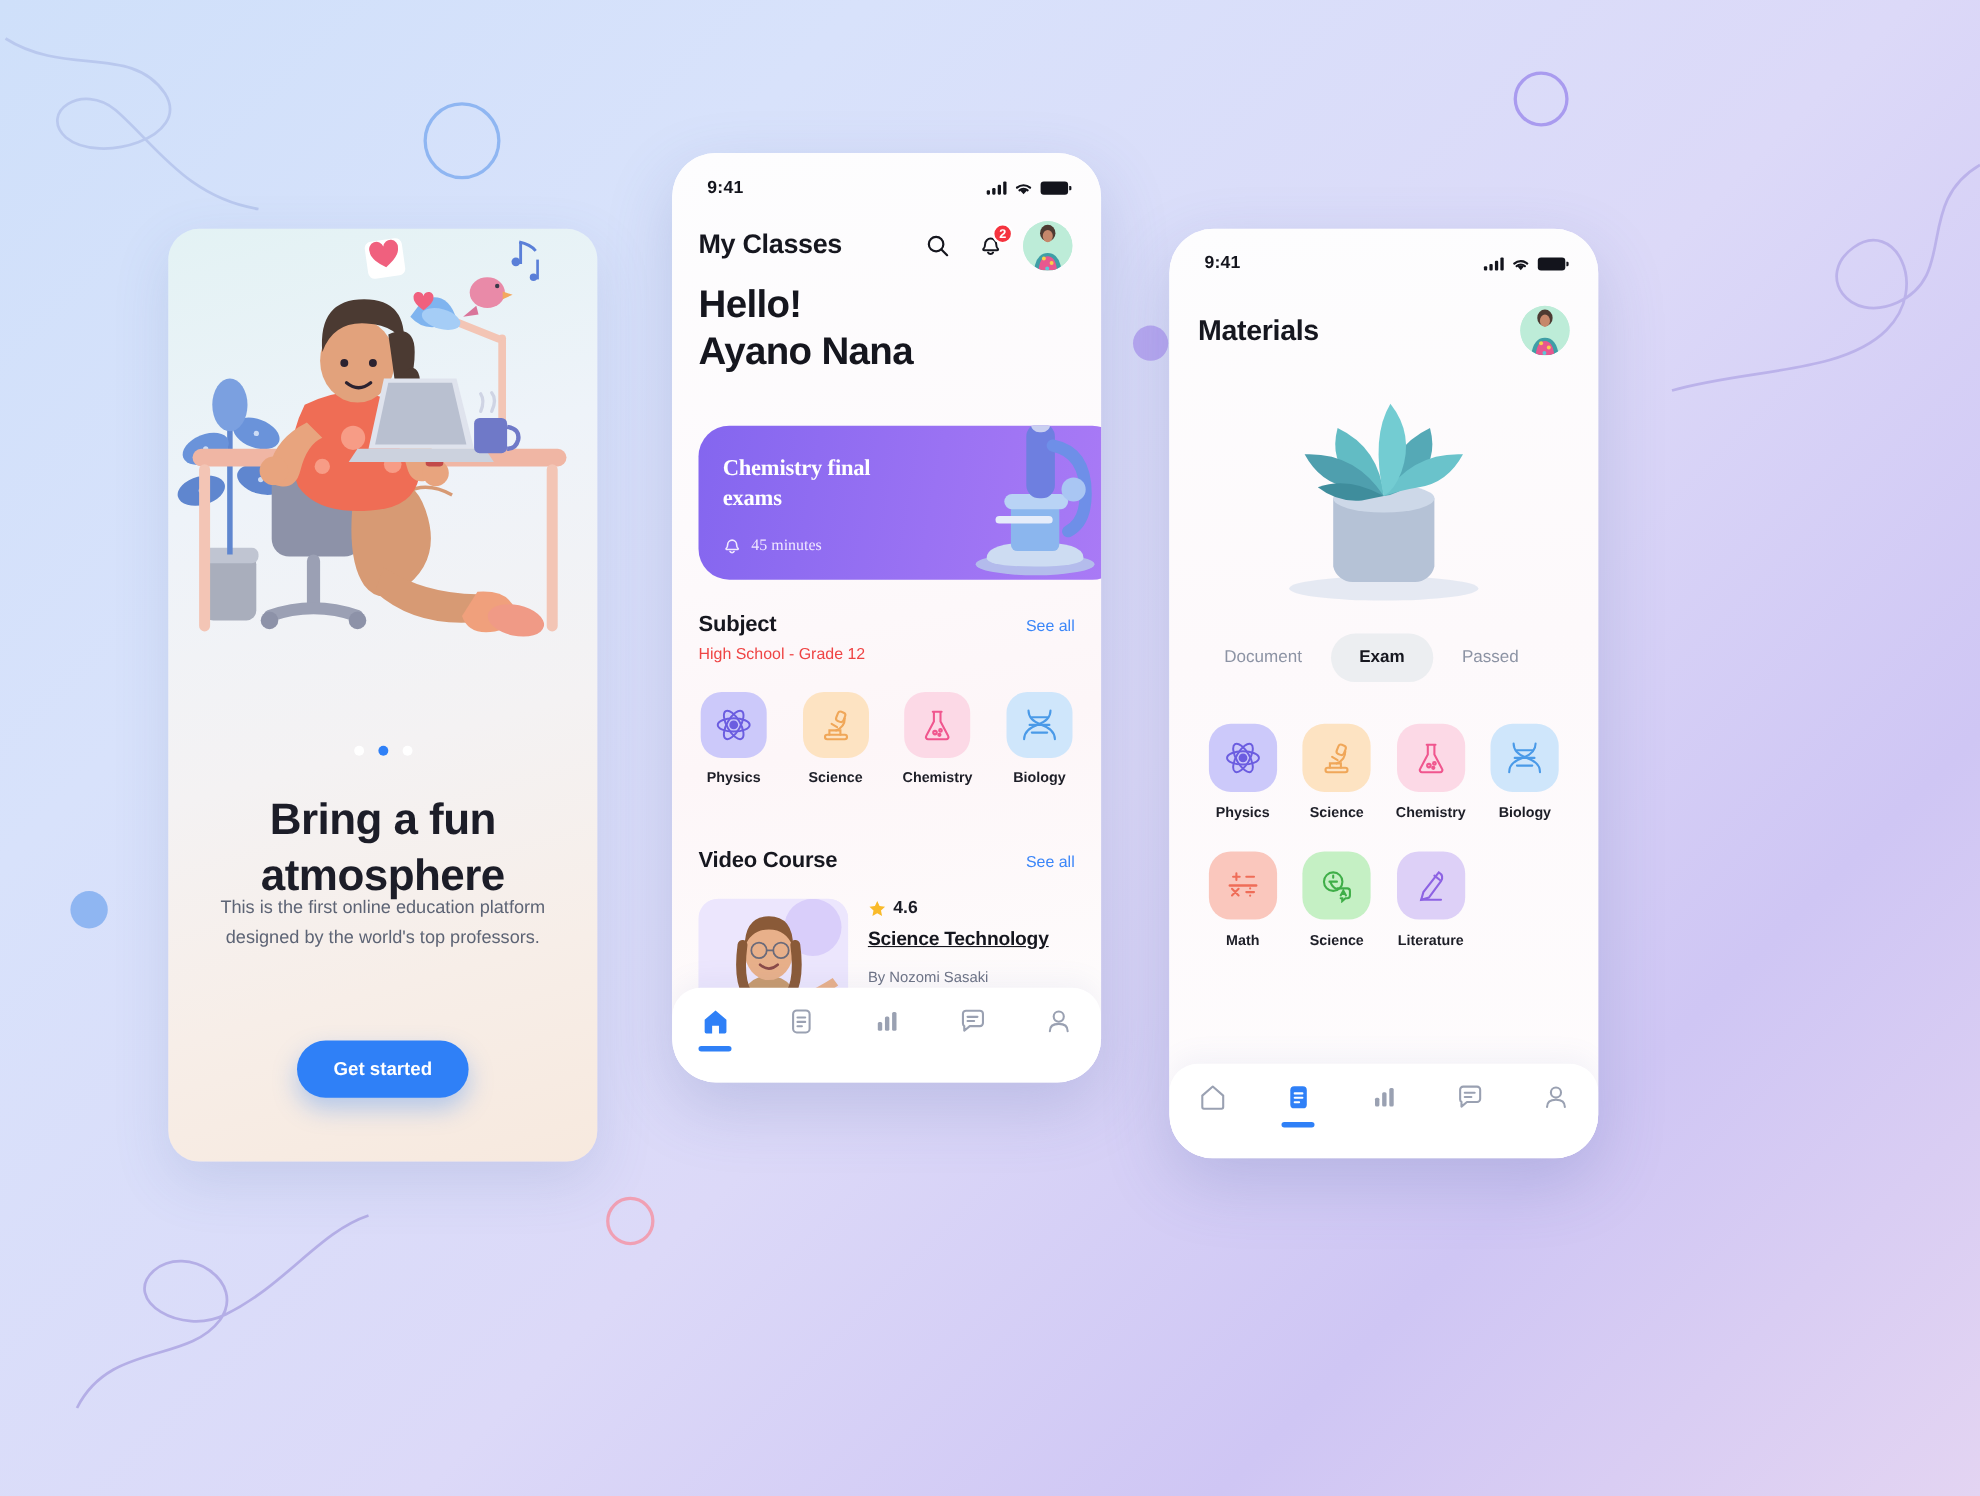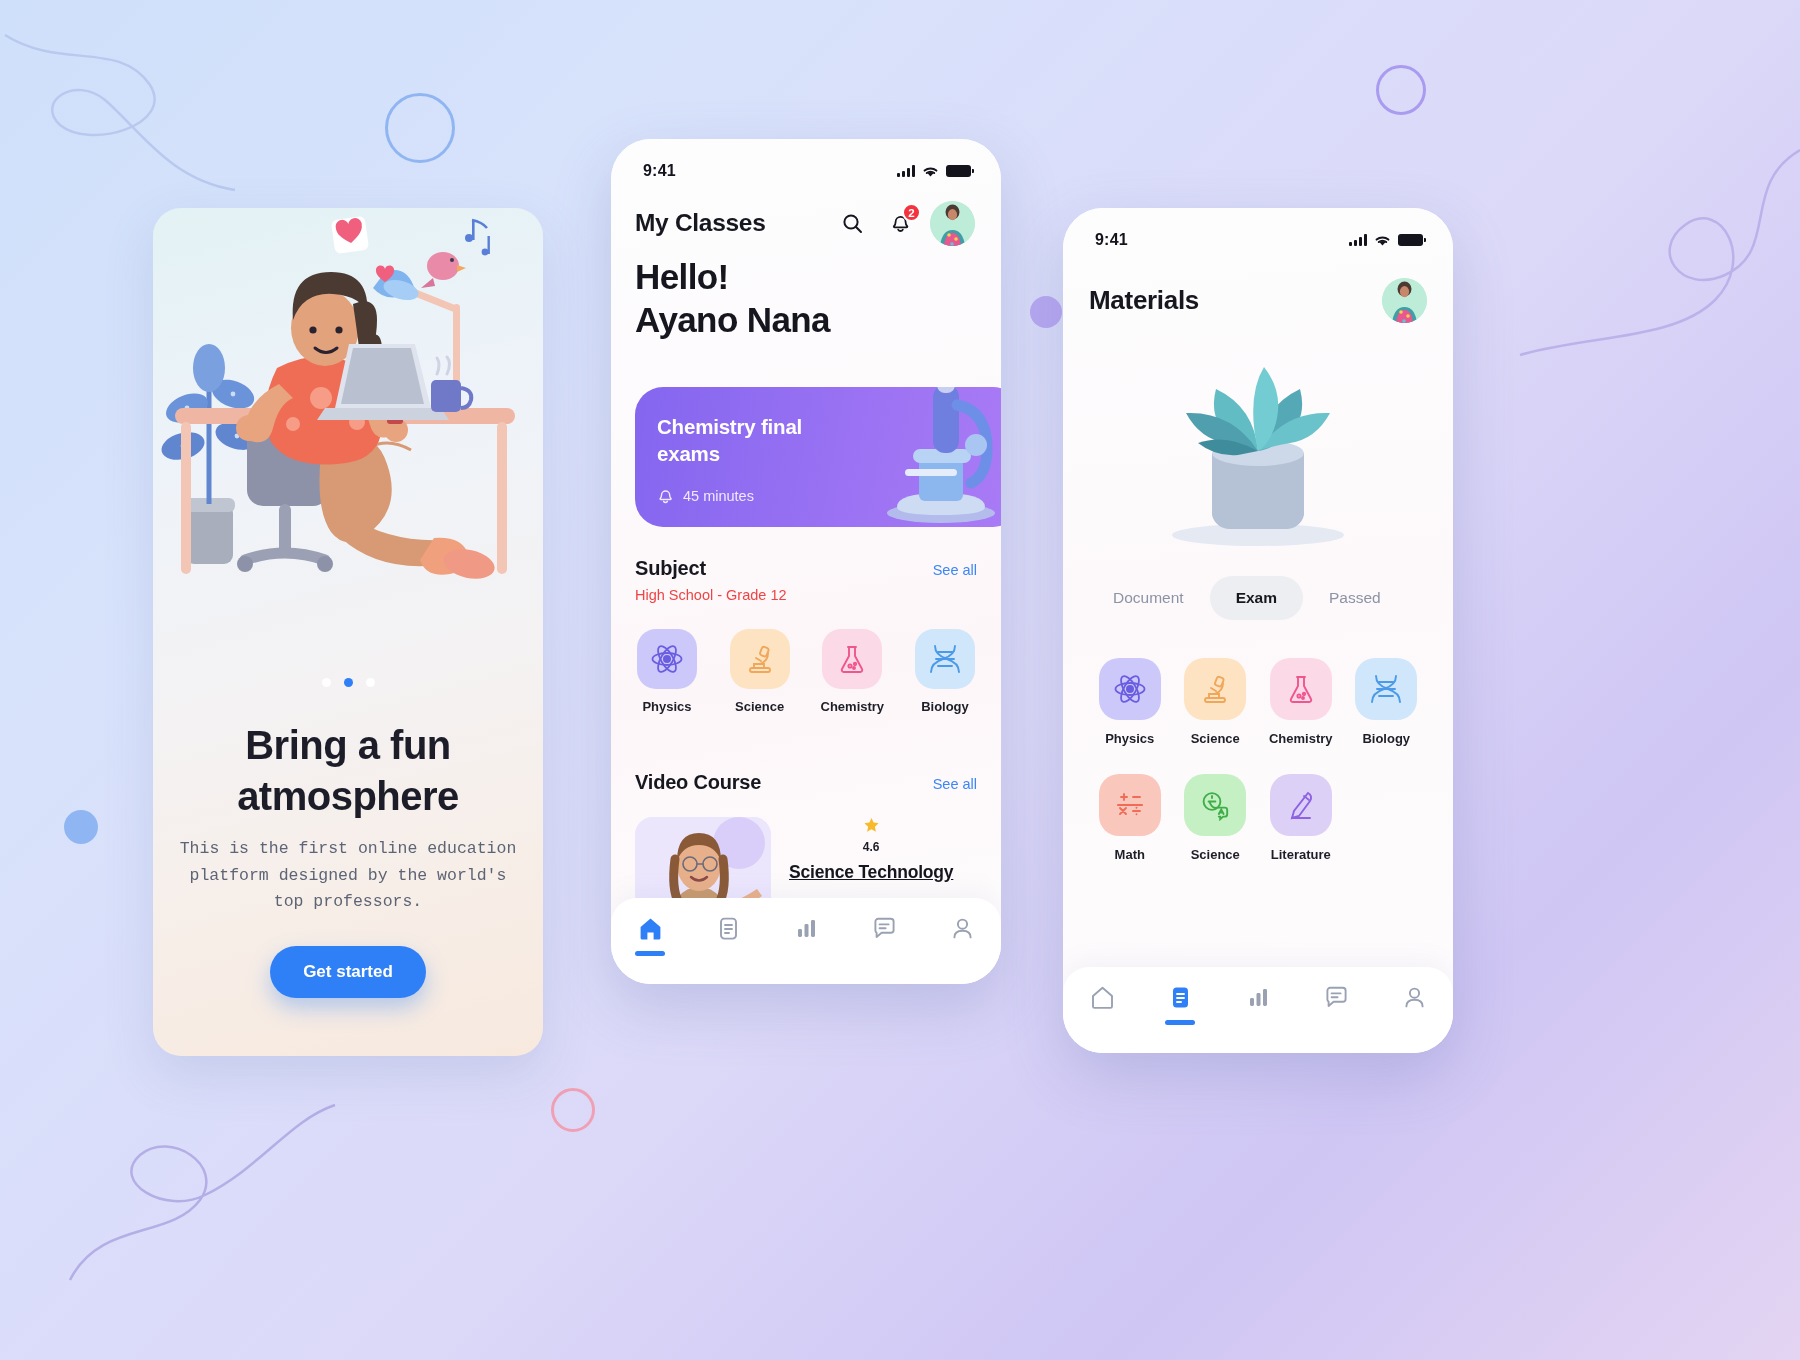--- a/index.html
+++ b/index.html
@@ -23,22 +23,22 @@
   }
   .illus { position: absolute; left: 0; top: 0; width: 390px; height: 440px; }
   .dots { position: absolute; left: 0; top: 470px; width: 390px; display: flex; justify-content: center; gap: 13px; }
   .dot { width: 9px; height: 9px; border-radius: 50%; background: #ffffff; }
   .dot.active { background: #2f80f7; }
   .onboard-title {
     position: absolute; left: 28px; top: 512px; width: 334px; text-align: center;
     font-size: 40px; font-weight: 700; color: #1c1d28; line-height: 1.27; letter-spacing: -.5px;
   }
   .onboard-desc {
-    position: absolute; left: 26px; top: 628px; width: 338px; text-align: center;
-    font-size: 16.5px; color: #5d6475; line-height: 1.62; font-family: Liberation Mono, monospace;
+    position: absolute; left: 26px; top: 604px; width: 338px; text-align: center;
+    font-size: 16.5px; color: #5d6475; line-height: 1.62;
   }
   .cta {
     position: absolute; left: 117px; top: 738px; width: 156px; height: 52px;
     border: none; border-radius: 26px; background: #2f80f7; color: #fff;
     font-family: inherit; font-size: 17px; font-weight: 600; cursor: pointer;
     box-shadow: 0 10px 22px rgba(47,128,247,.34);
   }
 
   
   .phone {
@@ -81,21 +81,21 @@
     display: flex; align-items: center; justify-content: center; border: 2px solid #fff; padding: 0 3px; }
   .avatar { width: 45px; height: 45px; border-radius: 50%; overflow: hidden; margin-left: 13px;
     background: #bdecd8; cursor: pointer; position: relative; flex: none; }
 
   .greet { position: absolute; left: 24px; top: 116px; font-size: 35px; font-weight: 700;
     color: #15161e; line-height: 1.23; letter-spacing: -.6px; }
 
   
   .banner { position: absolute; left: 24px; top: 248px; width: 386px; height: 140px; border-radius: 28px;
     background: linear-gradient(100deg, #8466ef 0%, #9a72f3 55%, #ab7bf6 100%);
-    overflow: hidden; cursor: pointer; }
+    overflow: hidden; cursor: pointer; font-family: Liberation Serif, serif; }
   .banner-shadow { position: absolute; left: 38px; top: 374px; width: 316px; height: 26px; border-radius: 18px;
     background: linear-gradient(100deg, #c8a7f3, #dcb7f7); filter: blur(1px); z-index: -1; }
   .banner-title { position: absolute; left: 22px; top: 26px; width: 190px; font-size: 20.5px; font-weight: 700;
     color: #fff; line-height: 1.33; letter-spacing: -.2px; }
   .banner-meta { position: absolute; left: 22px; top: 100px; display: flex; align-items: center; gap: 9px;
     font-size: 14.5px; color: #f1e8ff; }
 
   .sect { position: absolute; left: 24px; width: 342px; display: flex; align-items: baseline; }
   .sect-title { font-size: 20px; font-weight: 700; color: #16171f; flex: 1; letter-spacing: -.2px; }
   .see-all { font-size: 14.5px; color: #3b86f8; cursor: pointer; font-weight: 500; }
@@ -103,21 +103,21 @@
 
   .subject-row { position: absolute; left: 24px; width: 342px; display: flex; justify-content: space-between; }
   .subject { width: 64px; display: flex; flex-direction: column; align-items: center; gap: 10px; cursor: pointer; }
   .tile { width: 60px; height: 60px; border-radius: 19px; display: flex; align-items: center; justify-content: center; }
   .subject-label { font-size: 13px; font-weight: 600; color: #1d1e27; }
 
   
   .course { position: absolute; left: 24px; width: 342px; display: flex; gap: 18px; cursor: pointer; }
   .course-thumb { width: 136px; height: 110px; border-radius: 18px; overflow: hidden; position: relative;
     background: linear-gradient(150deg, #efeaff 0%, #e7e0fb 100%); flex: none; }
-  .rating { display: flex; align-items: center; gap: 6px; font-size: 12px; font-weight: 700; color: #1b1c25; flex-direction: column; }
+  .rating { display: flex; align-items: center; gap: 6px; font-size: 16px; font-weight: 700; color: #1b1c25; }
   .course-title { font-size: 17.5px; font-weight: 700; color: #15161e; margin-top: 8px; letter-spacing: -.2px; text-decoration: underline; }
   .course-by { font-size: 13.5px; color: #6d7385; margin-top: 17px; }
   .live { display: inline-block; margin-top: 9px; padding: 5px 13px; border-radius: 13px;
     background: #f4505d; color: #fff; font-size: 13px; font-weight: 600; }
 
   
   .navbar { position: absolute; left: 0; right: 0; bottom: 0; height: 86px; background: #fff;
     border-radius: 26px 26px 0 0; display: flex; align-items: flex-start; padding-top: 18px;
     box-shadow: 0 -8px 22px rgba(110,125,180,.07); }
   .nav-item { flex: 1; display: flex; flex-direction: column; align-items: center; gap: 10px; cursor: pointer;

